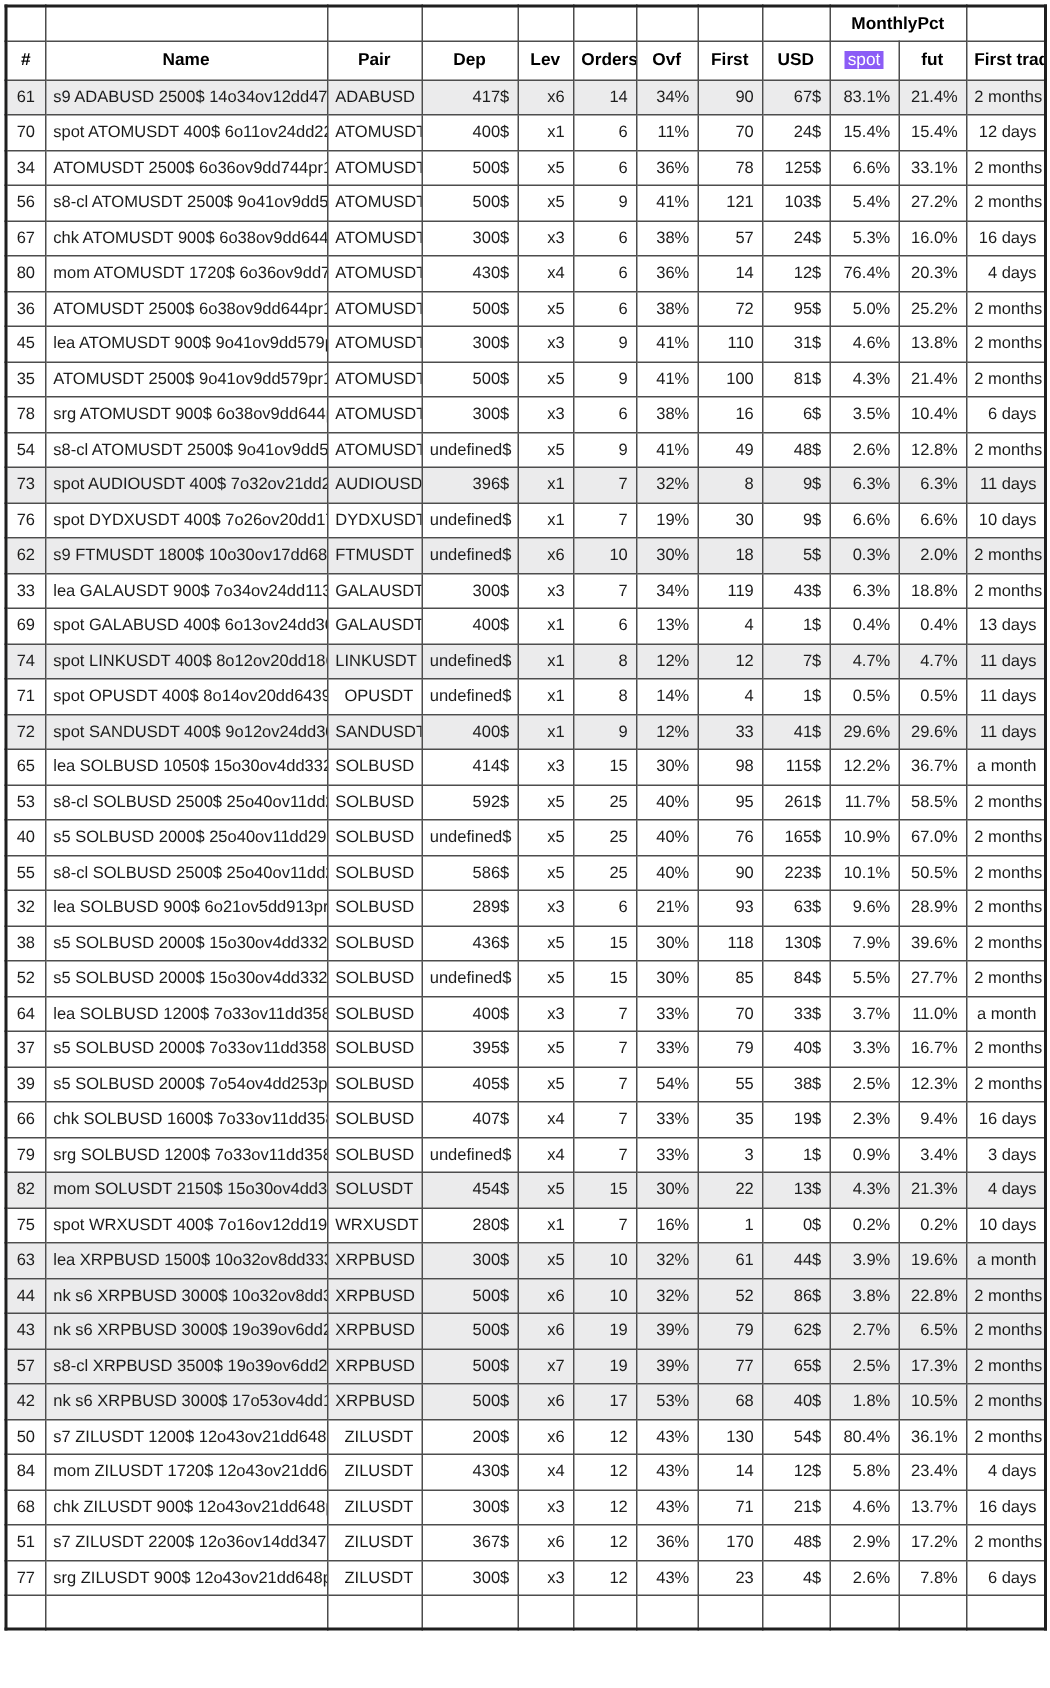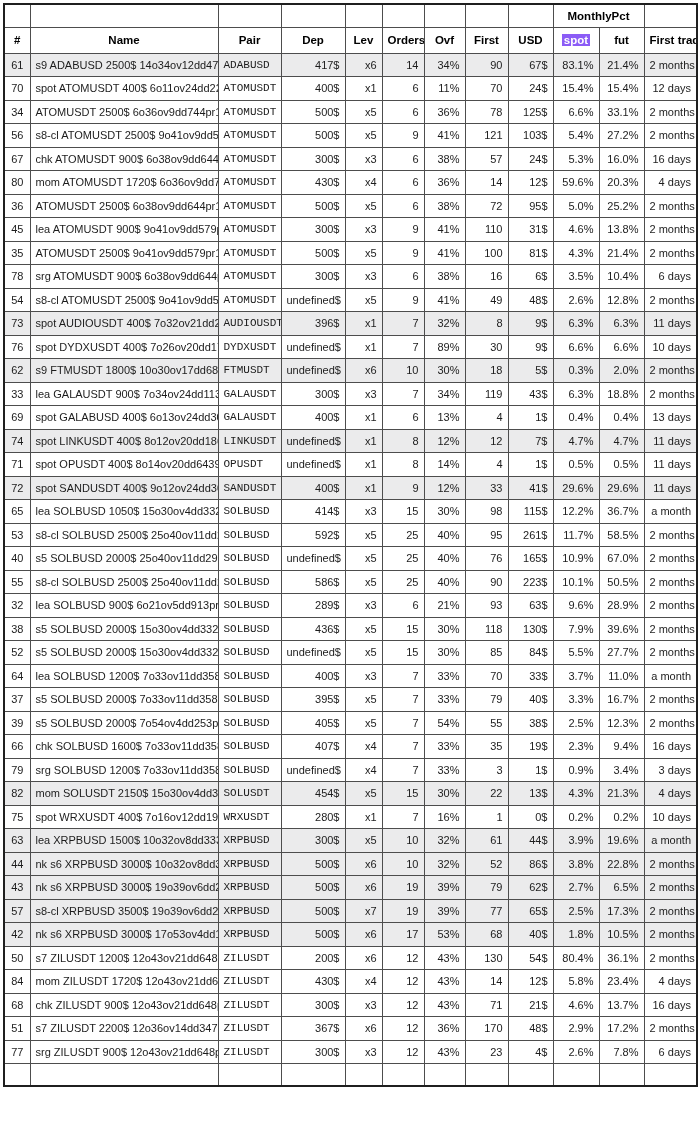--- a/index.html
+++ b/index.html
@@ -33,25 +33,25 @@
   thead th{
     font-weight:bold;
     text-align:center;
     color:#000;
     font-size:11.5px;
   }
   .sel{
     background:#8b5cf6;
     color:#fff;
     padding:0 2px;
-    font-weight:bold;
+    font-weight:normal;
   }
   td.c-num{text-align:center;padding:0 2px;}
   td.c-name{text-align:left;}
-  td.c-pair{text-align:left;font-family:Liberation Mono, monospace;}
+  td.c-pair{text-align:right;}
   td.c-dep,td.c-lev,td.c-orders,td.c-ovf,td.c-cycles,td.c-usd,
   td.c-spot,td.c-fut,td.c-first_trade{text-align:right;}
   tr.shaded td{background:#ebebec;}
   tr.empty-row td{height:22px;}
 </style>
 </head>
 <body>
 
 <div class="page">
   <table>
@@ -172,21 +172,21 @@
         <tr>
     <td class="c-num">80</td>
     <td class="c-name">mom ATOMUSDT 1720$ 6o36ov9dd744p...</td>
     <td class="c-pair">ATOMUSDT</td>
     <td class="c-dep">430$</td>
     <td class="c-lev">x4</td>
     <td class="c-orders">6</td>
     <td class="c-ovf">36%</td>
     <td class="c-cycles">14</td>
     <td class="c-usd">12$</td>
-    <td class="c-spot">59.6%</td>
+    <td class="c-spot">76.4%</td>
     <td class="c-fut">20.3%</td>
     <td class="c-first_trade">4 days</td>
   </tr>
         <tr>
     <td class="c-num">36</td>
     <td class="c-name">ATOMUSDT 2500$ 6o38ov9dd644pr100a...</td>
     <td class="c-pair">ATOMUSDT</td>
     <td class="c-dep">500$</td>
     <td class="c-lev">x5</td>
     <td class="c-orders">6</td>
@@ -267,21 +267,21 @@
     <td class="c-fut">6.3%</td>
     <td class="c-first_trade">11 days</td>
   </tr>
         <tr>
     <td class="c-num">76</td>
     <td class="c-name">spot DYDXUSDT 400$ 7o26ov20dd1723p...</td>
     <td class="c-pair">DYDXUSDT</td>
     <td class="c-dep">undefined$</td>
     <td class="c-lev">x1</td>
     <td class="c-orders">7</td>
-    <td class="c-ovf">89%</td>
+    <td class="c-ovf">19%</td>
     <td class="c-cycles">30</td>
     <td class="c-usd">9$</td>
     <td class="c-spot">6.6%</td>
     <td class="c-fut">6.6%</td>
     <td class="c-first_trade">10 days</td>
   </tr>
         <tr class="shaded">
     <td class="c-num">62</td>
     <td class="c-name">s9 FTMUSDT 1800$ 10o30ov17dd689pr1...</td>
     <td class="c-pair">FTMUSDT</td>

